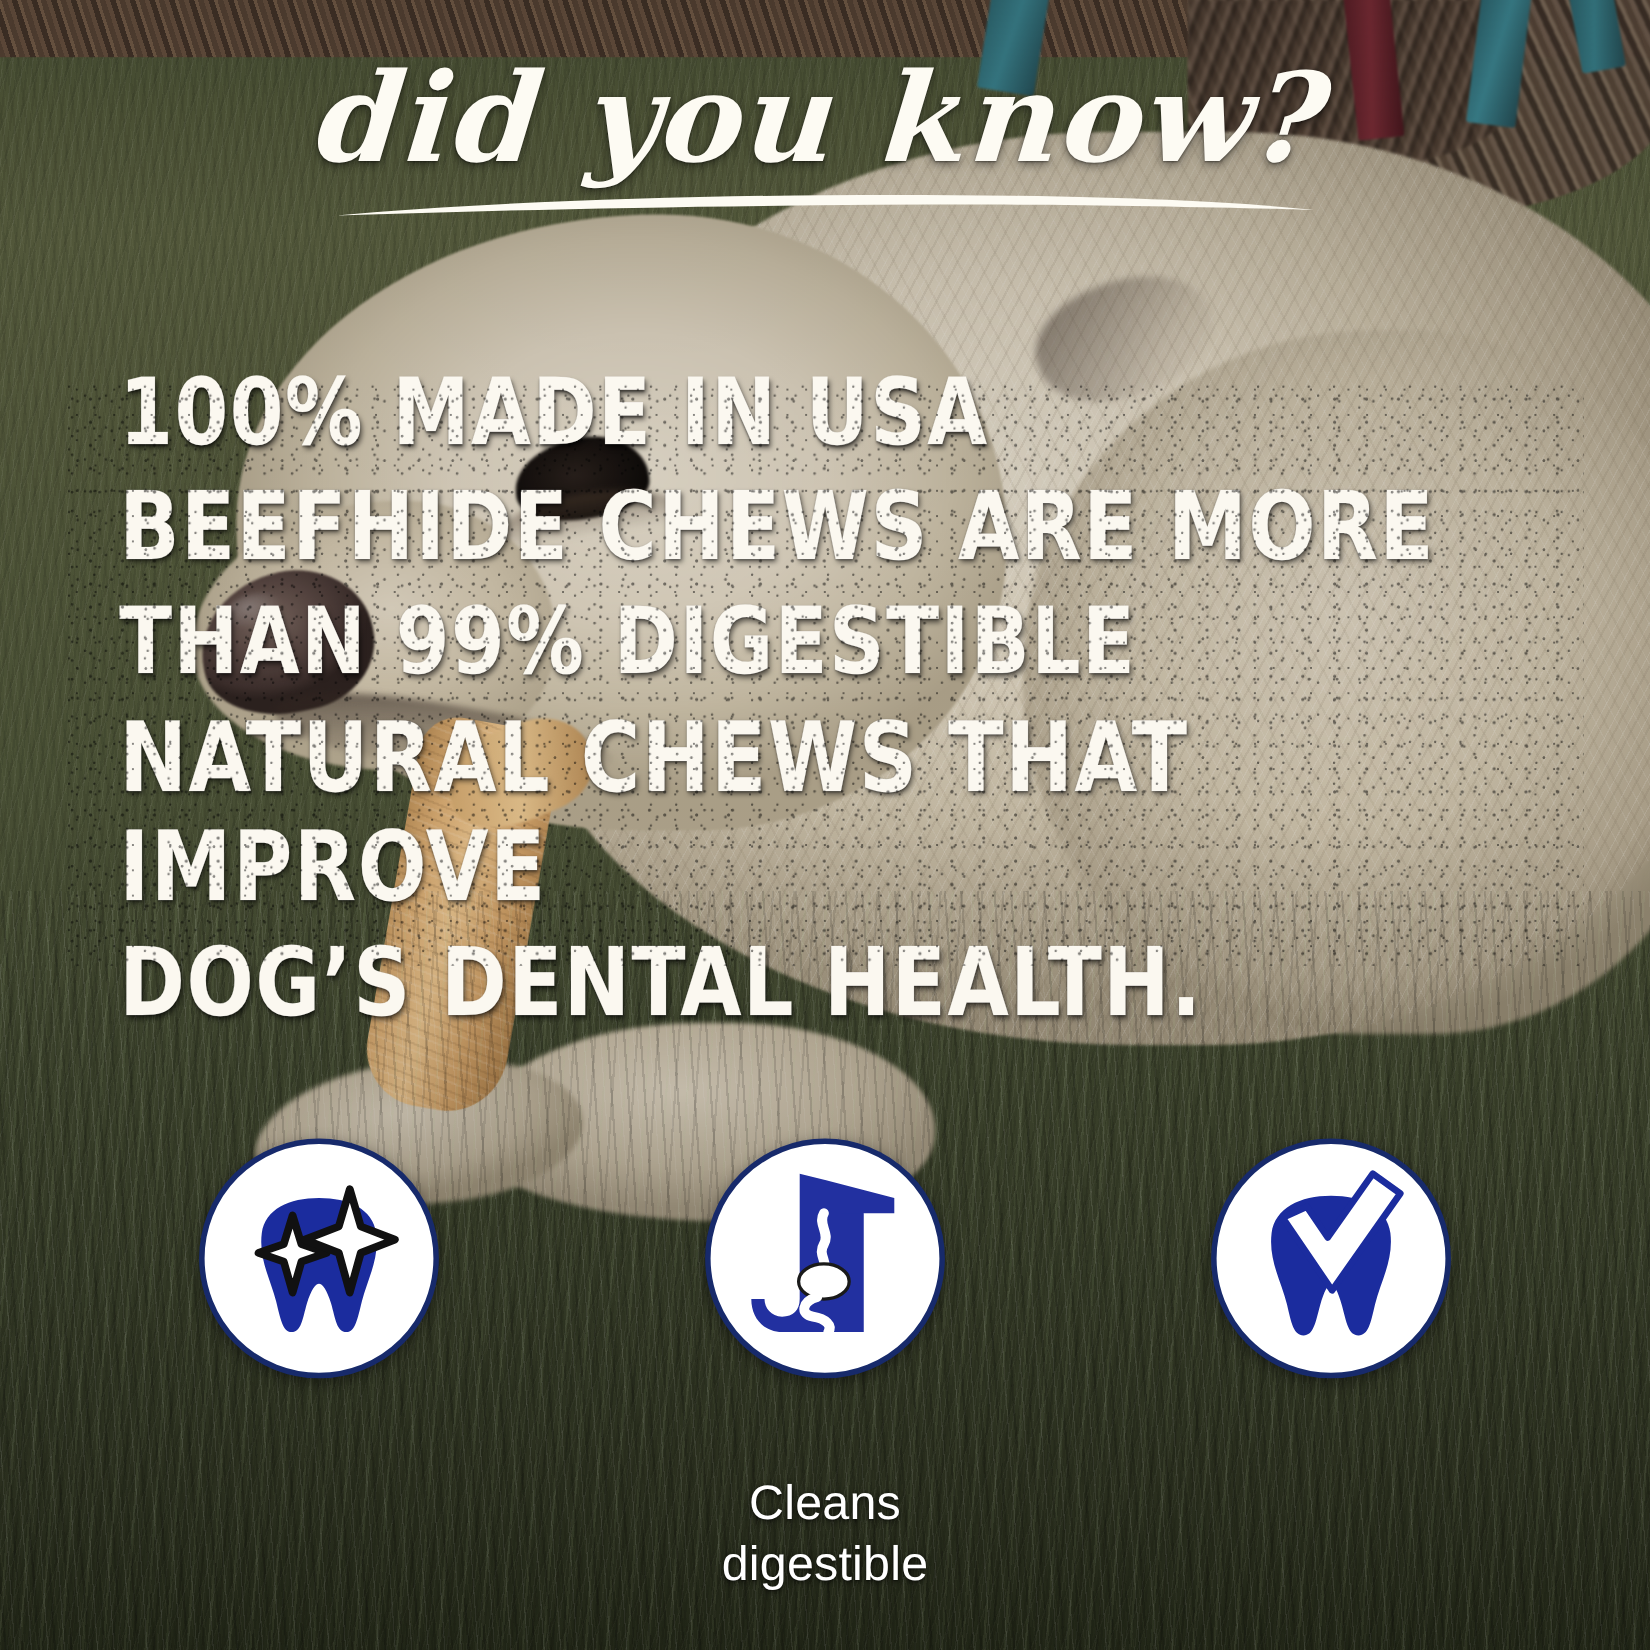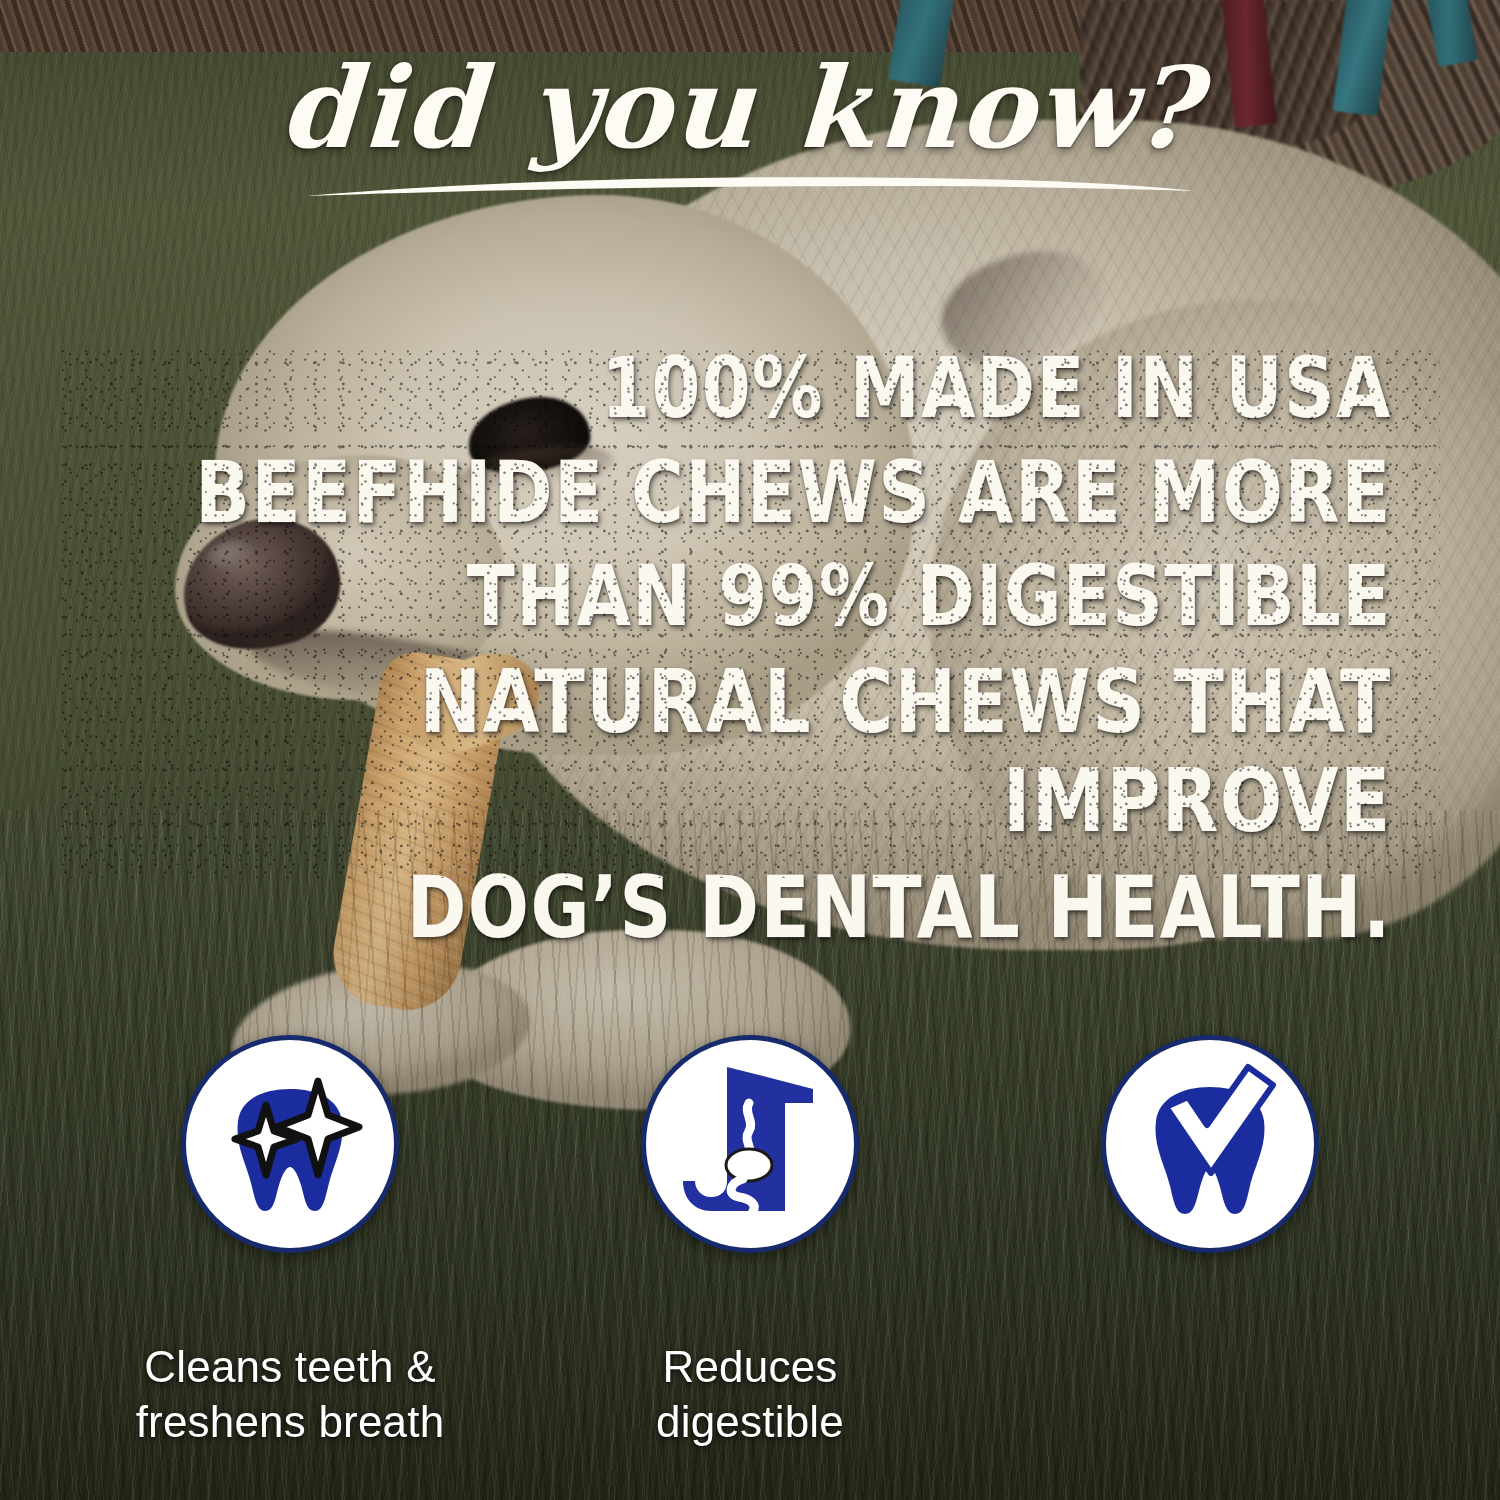--- a/index.html
+++ b/index.html
@@ -395,24 +395,24 @@
   .underswoosh {
     display: block;
     margin: 10px auto 0;
     width: 900px;
     height: 26px;
   }
 
   
   .main-text {
     position: absolute;
-    top: 341px;
+    top: 328px;
     left: 60px;
     right: 60px;
-    text-align: right;
+    text-align: left;
   }
   .mline {
     font-family: "DejaVu Sans Condensed", "Liberation Sans Narrow", "Liberation Sans", sans-serif;
     font-weight: 700;
     color: #fbf8f0;
     letter-spacing: 1.5px;
     line-height: 1.13;
     margin: 0 0 8px 0;
     text-transform: uppercase;
     transform: scaleX(0.93);
@@ -552,37 +552,35 @@
         <div class="badge">
           <svg width="170" height="170" viewBox="0 0 170 170">
             <path d="M85 30 C58 30 36 40 33 62 C30 86 41 104 46 124 C50 140 52 152 60 152
                      C69 152 70 140 74 126 C78 113 82 108 85 108 C88 108 92 113 96 126
                      C100 140 101 152 110 152 C118 152 120 140 124 124 C129 104 140 86 137 62
                      C134 40 112 30 85 30 Z" fill="#1B2C9E"></path>
             <path d="M61 46 L69 72 L92 80 L69 88 L61 116 L53 88 L30 80 L53 72 Z" fill="#ffffff" stroke="#111111" stroke-width="7" stroke-linejoin="round"></path>
             <path d="M113 22 L123 56 L154 68 L123 80 L113 116 L103 80 L72 68 L103 56 Z" fill="#ffffff" stroke="#111111" stroke-width="7" stroke-linejoin="round"></path>
           </svg>
         </div>
-        <div class="benefit-label">Cleans teeth &amp;
-freshens breath</div>
       </div>
 
       <div class="benefit">
         <div class="badge">
           <svg width="170" height="170" viewBox="0 0 170 170">
             <path d="M62 8 L62 122 C62 132 56 138 46 138 C36 138 30 130 30 122
                      L18 122 C18 140 30 152 46 152 L120 152 L120 44
                      L148 44 L148 30 L86 14 Z" fill="#2230A0"></path>
             <path d="M120 44 L120 152 L100 152 L100 44 Z" fill="#2230A0"></path>
             <path d="M84 44 C78 54 90 62 84 72 C78 82 88 88 84 96" fill="none" stroke="#ffffff" stroke-width="9" stroke-linecap="round"></path>
             <ellipse cx="84" cy="106" rx="23" ry="16" fill="#ffffff" stroke="#1a1a1a" stroke-width="3"></ellipse>
             <path d="M78 120 C64 124 62 136 74 138 C86 140 92 146 88 152" fill="none" stroke="#ffffff" stroke-width="9" stroke-linecap="round"></path>
           </svg>
         </div>
-        <div class="benefit-label">Reduces
+        <div class="benefit-label">Cleans
 digestible</div>
       </div>
 
       <div class="benefit">
         <div class="badge">
           <svg width="170" height="170" viewBox="0 0 170 170">
             <path d="M85 28 C57 28 34 39 31 62 C28 87 40 106 45 127 C49 144 51 155 60 155
                      C69 155 71 143 75 128 C79 114 82 109 85 109 C88 109 91 114 95 128
                      C99 143 101 155 110 155 C119 155 121 144 125 127 C130 106 142 87 139 62
                      C136 39 113 28 85 28 Z" fill="#1B2C9E"></path>

